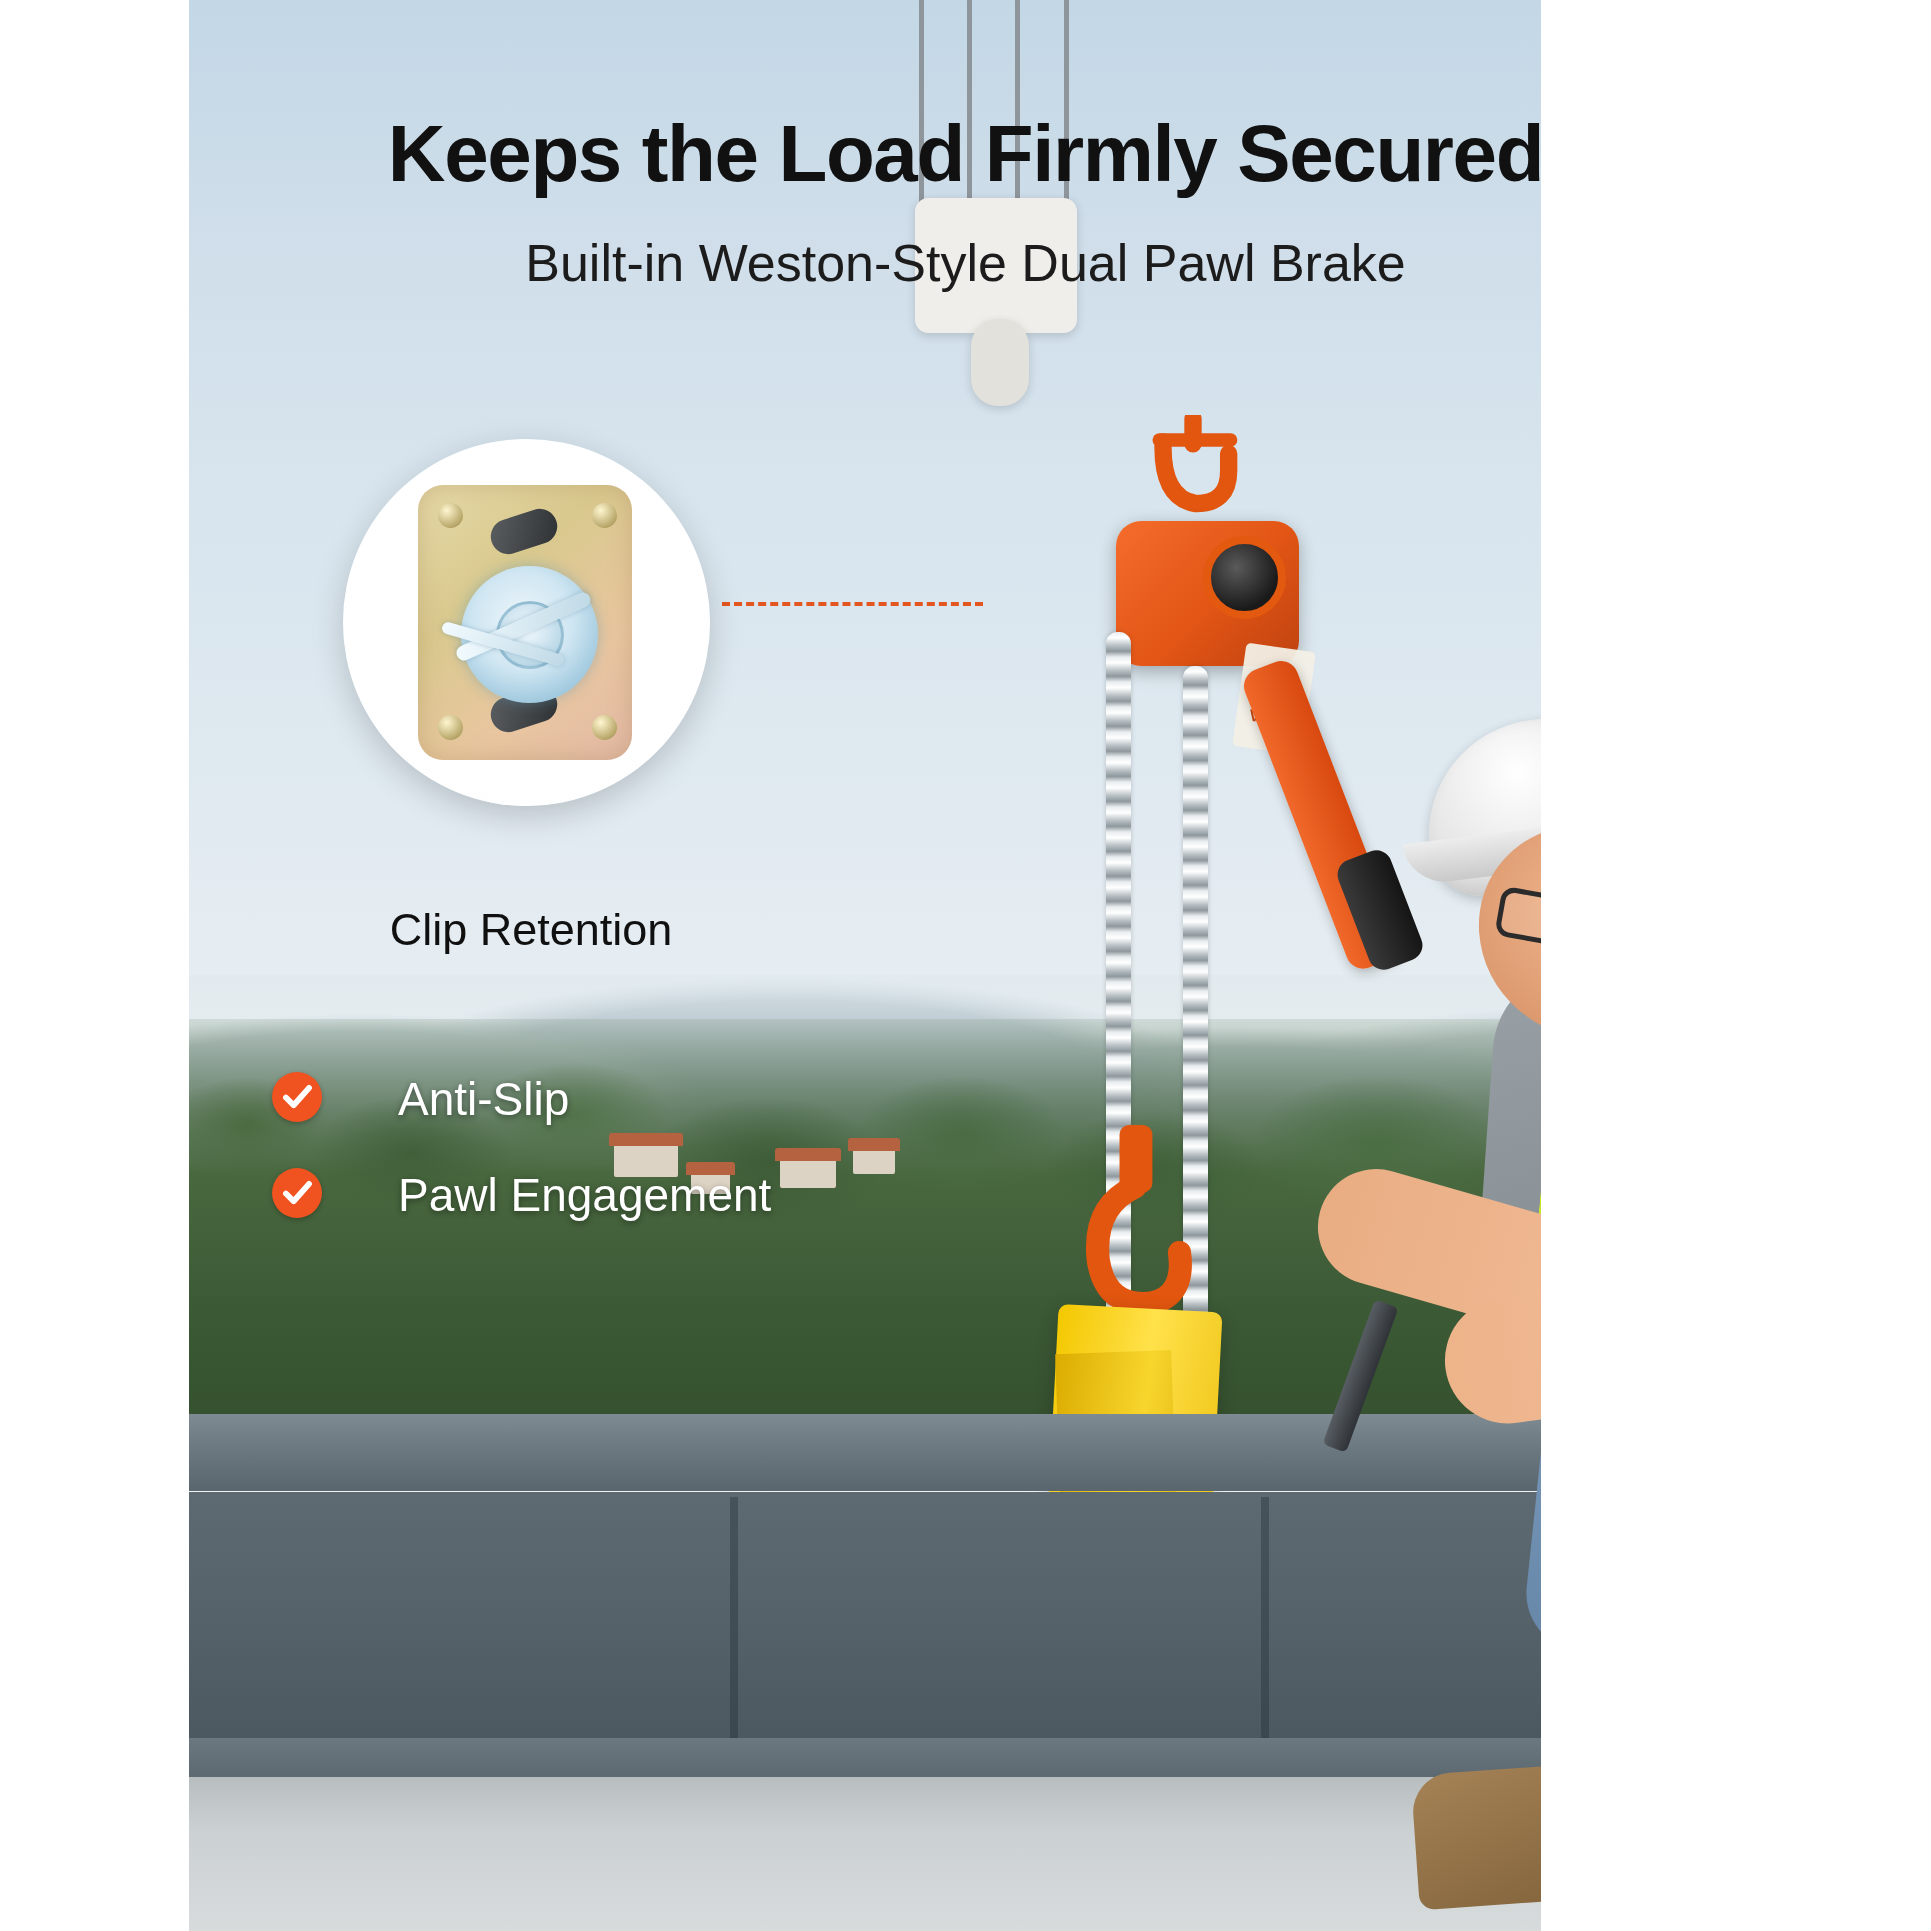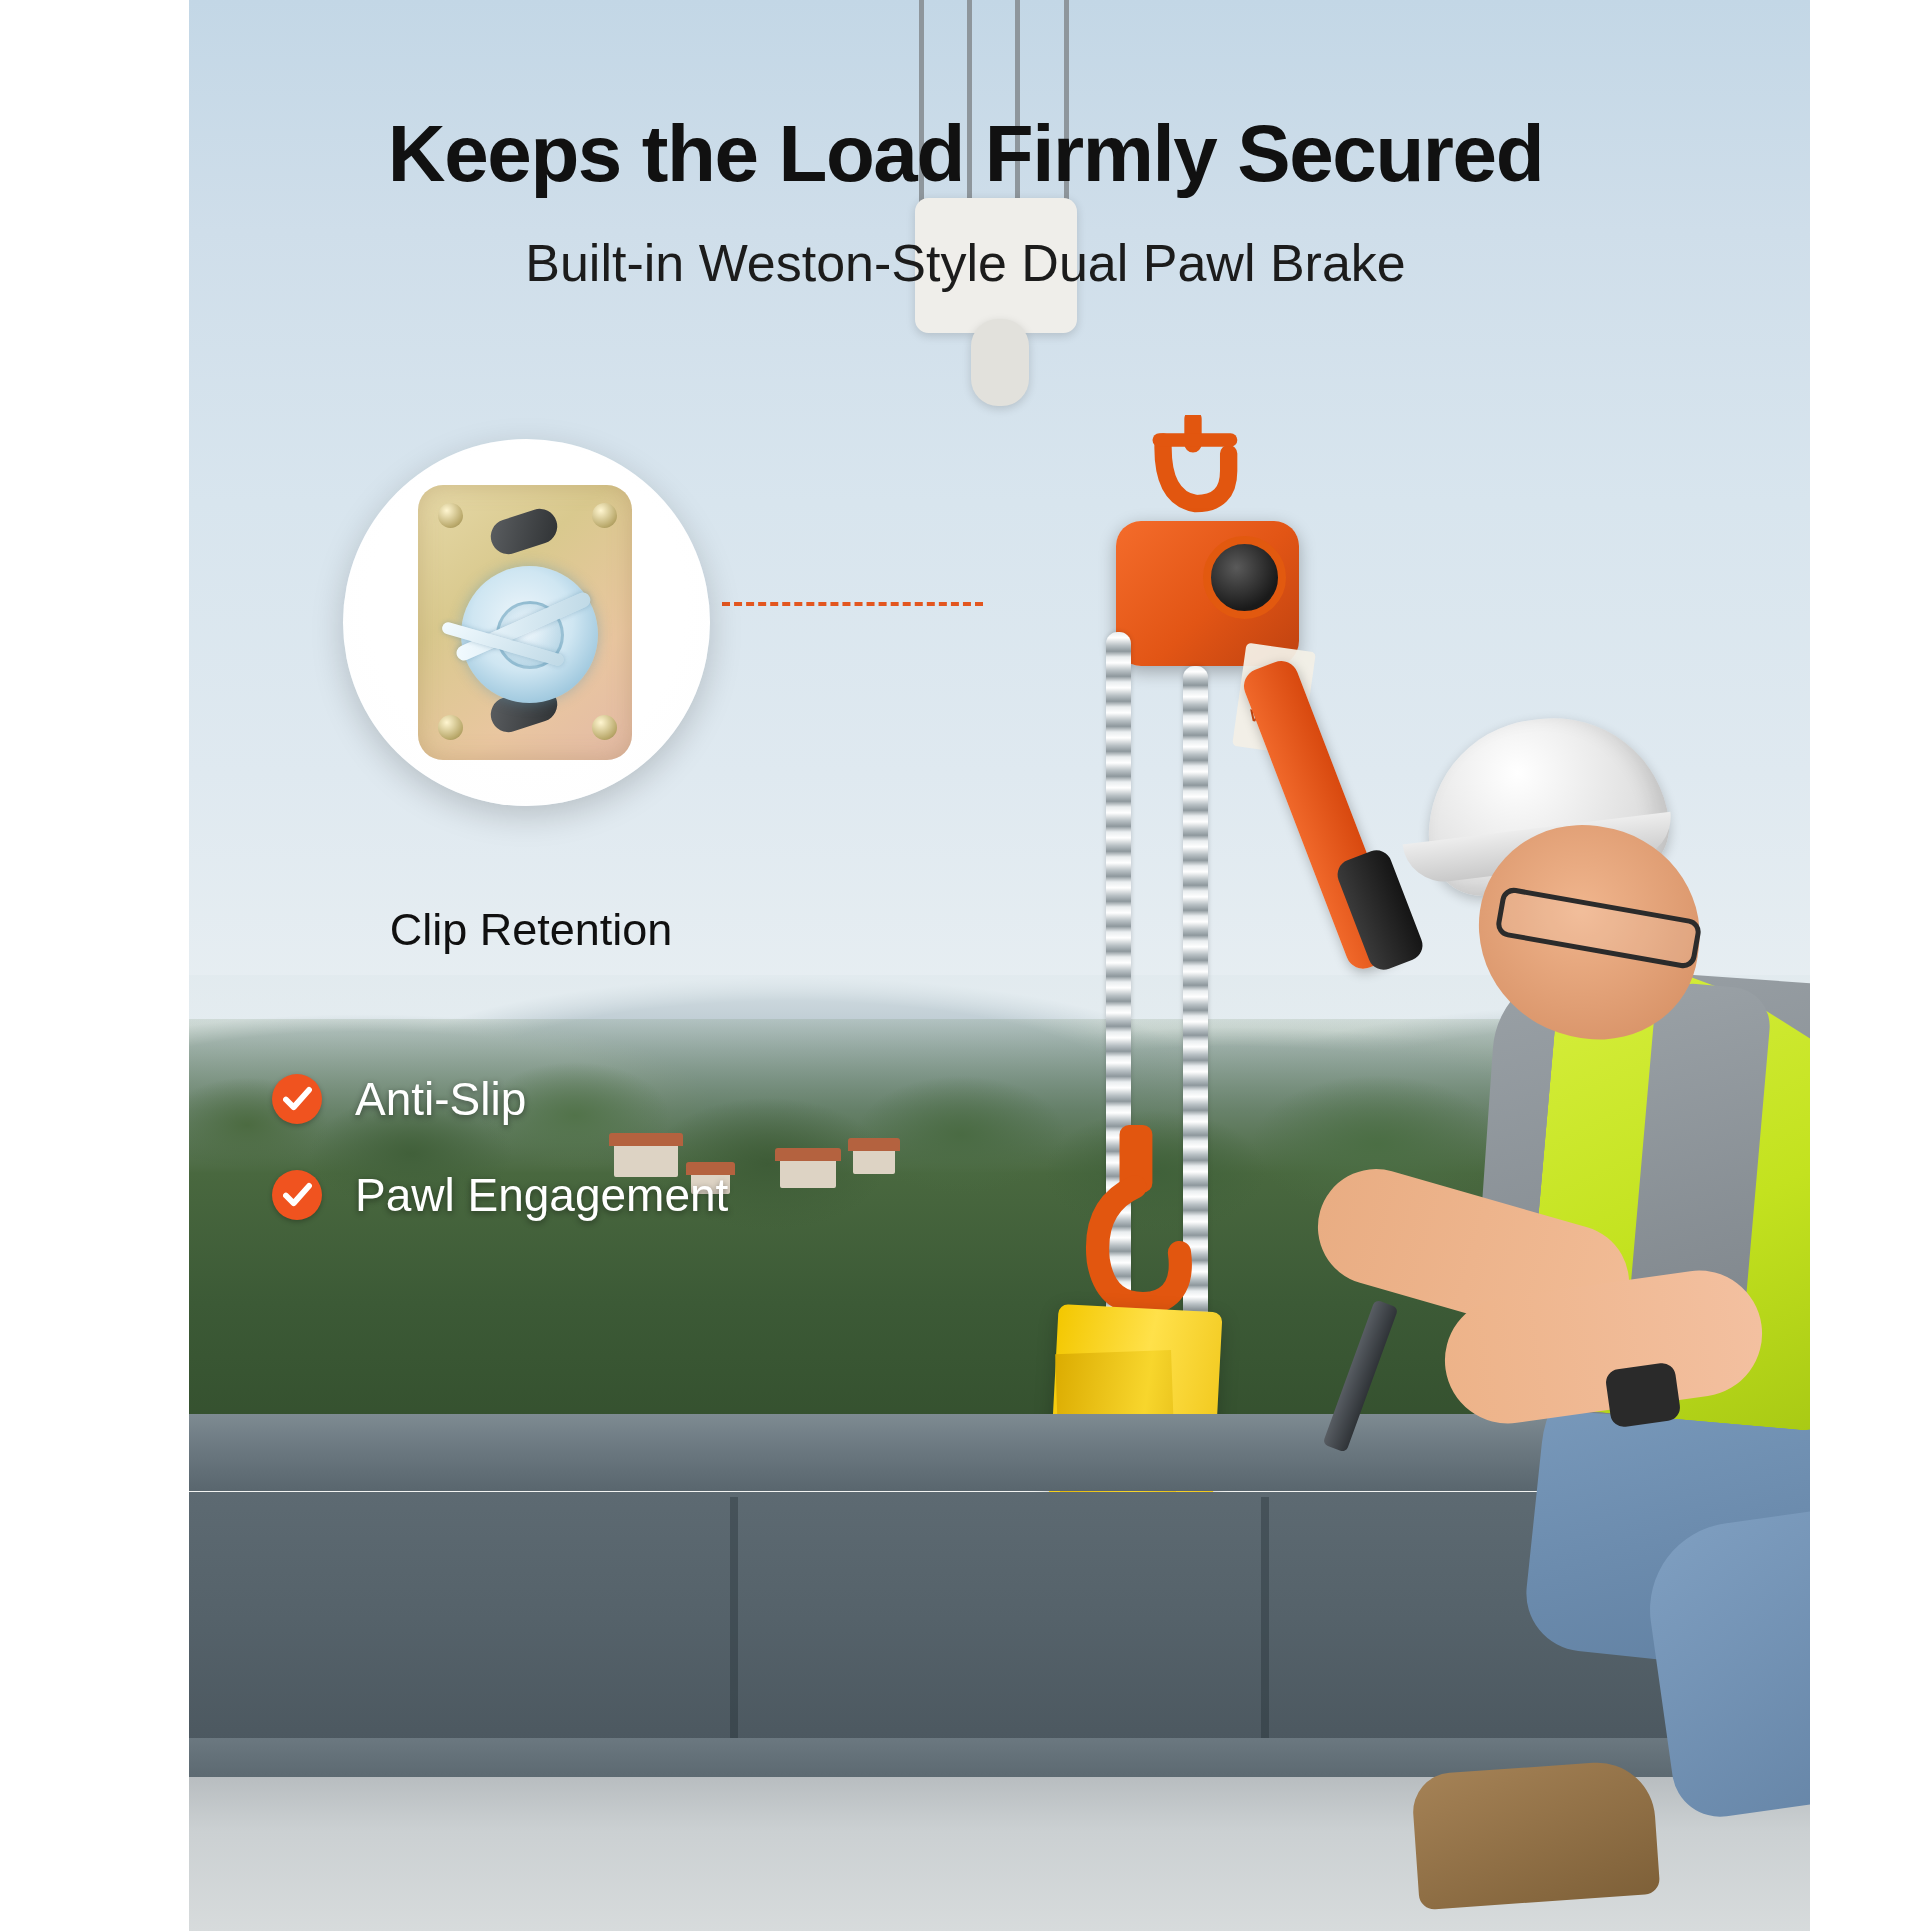--- a/index.html
+++ b/index.html
@@ -8,21 +8,21 @@
     background: #ffffff;
   }
   body {
     width: 1931px;
     height: 1931px;
     overflow: hidden;
     font-family: "Liberation Sans", sans-serif;
   }
   #page {
     position: relative;
-    width: 1810px;
+    width: 1541px;
     height: 1931px;
     background: #ffffff;
     overflow: hidden;
   }
 
   
   .headline {
     position: absolute;
     top: 114px;
     left: 0;
@@ -534,22 +534,22 @@
 
   
   .bullets {
     position: absolute;
     left: 272px;
     top: 1072px;
     width: 869px;
   }
   .bullet {
     display: flex;
-    align-items: center;
     margin-bottom: 42px;
+    gap: 43px;
   }
   .check {
     width: 50px;
     height: 50px;
     border-radius: 50%;
     background: #f0531f;
     flex: 0 0 auto;
     position: relative;
     box-shadow: 0 1.9px 5.8px rgba(0,0,0,.25);
   }

